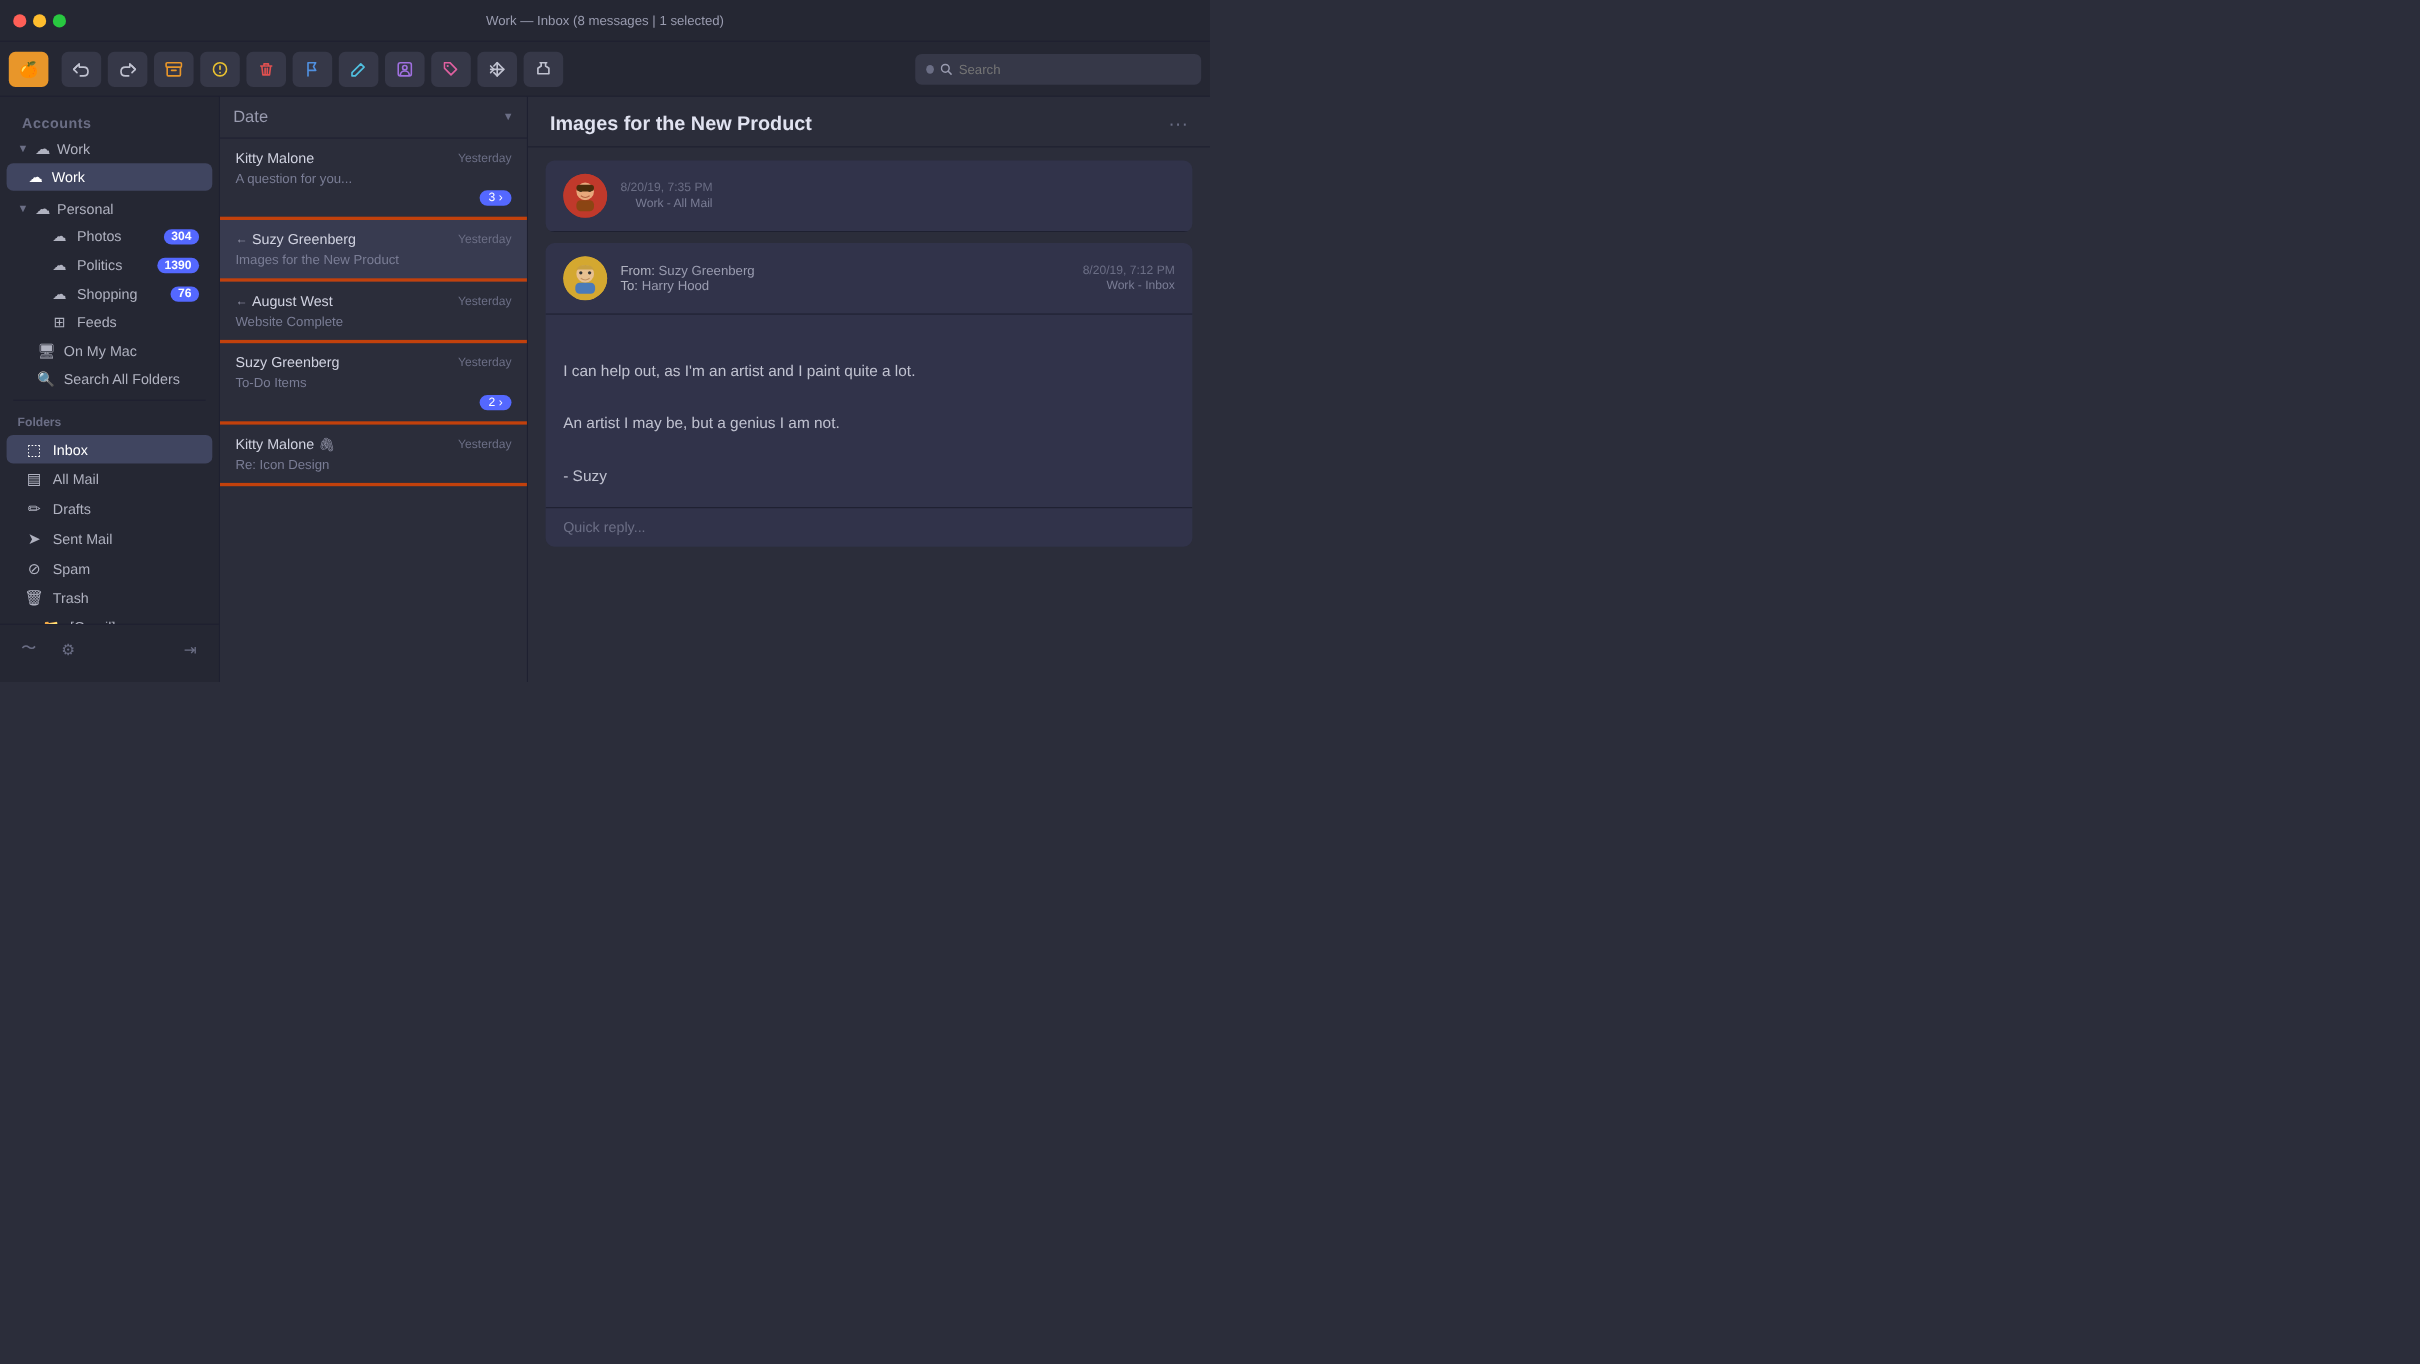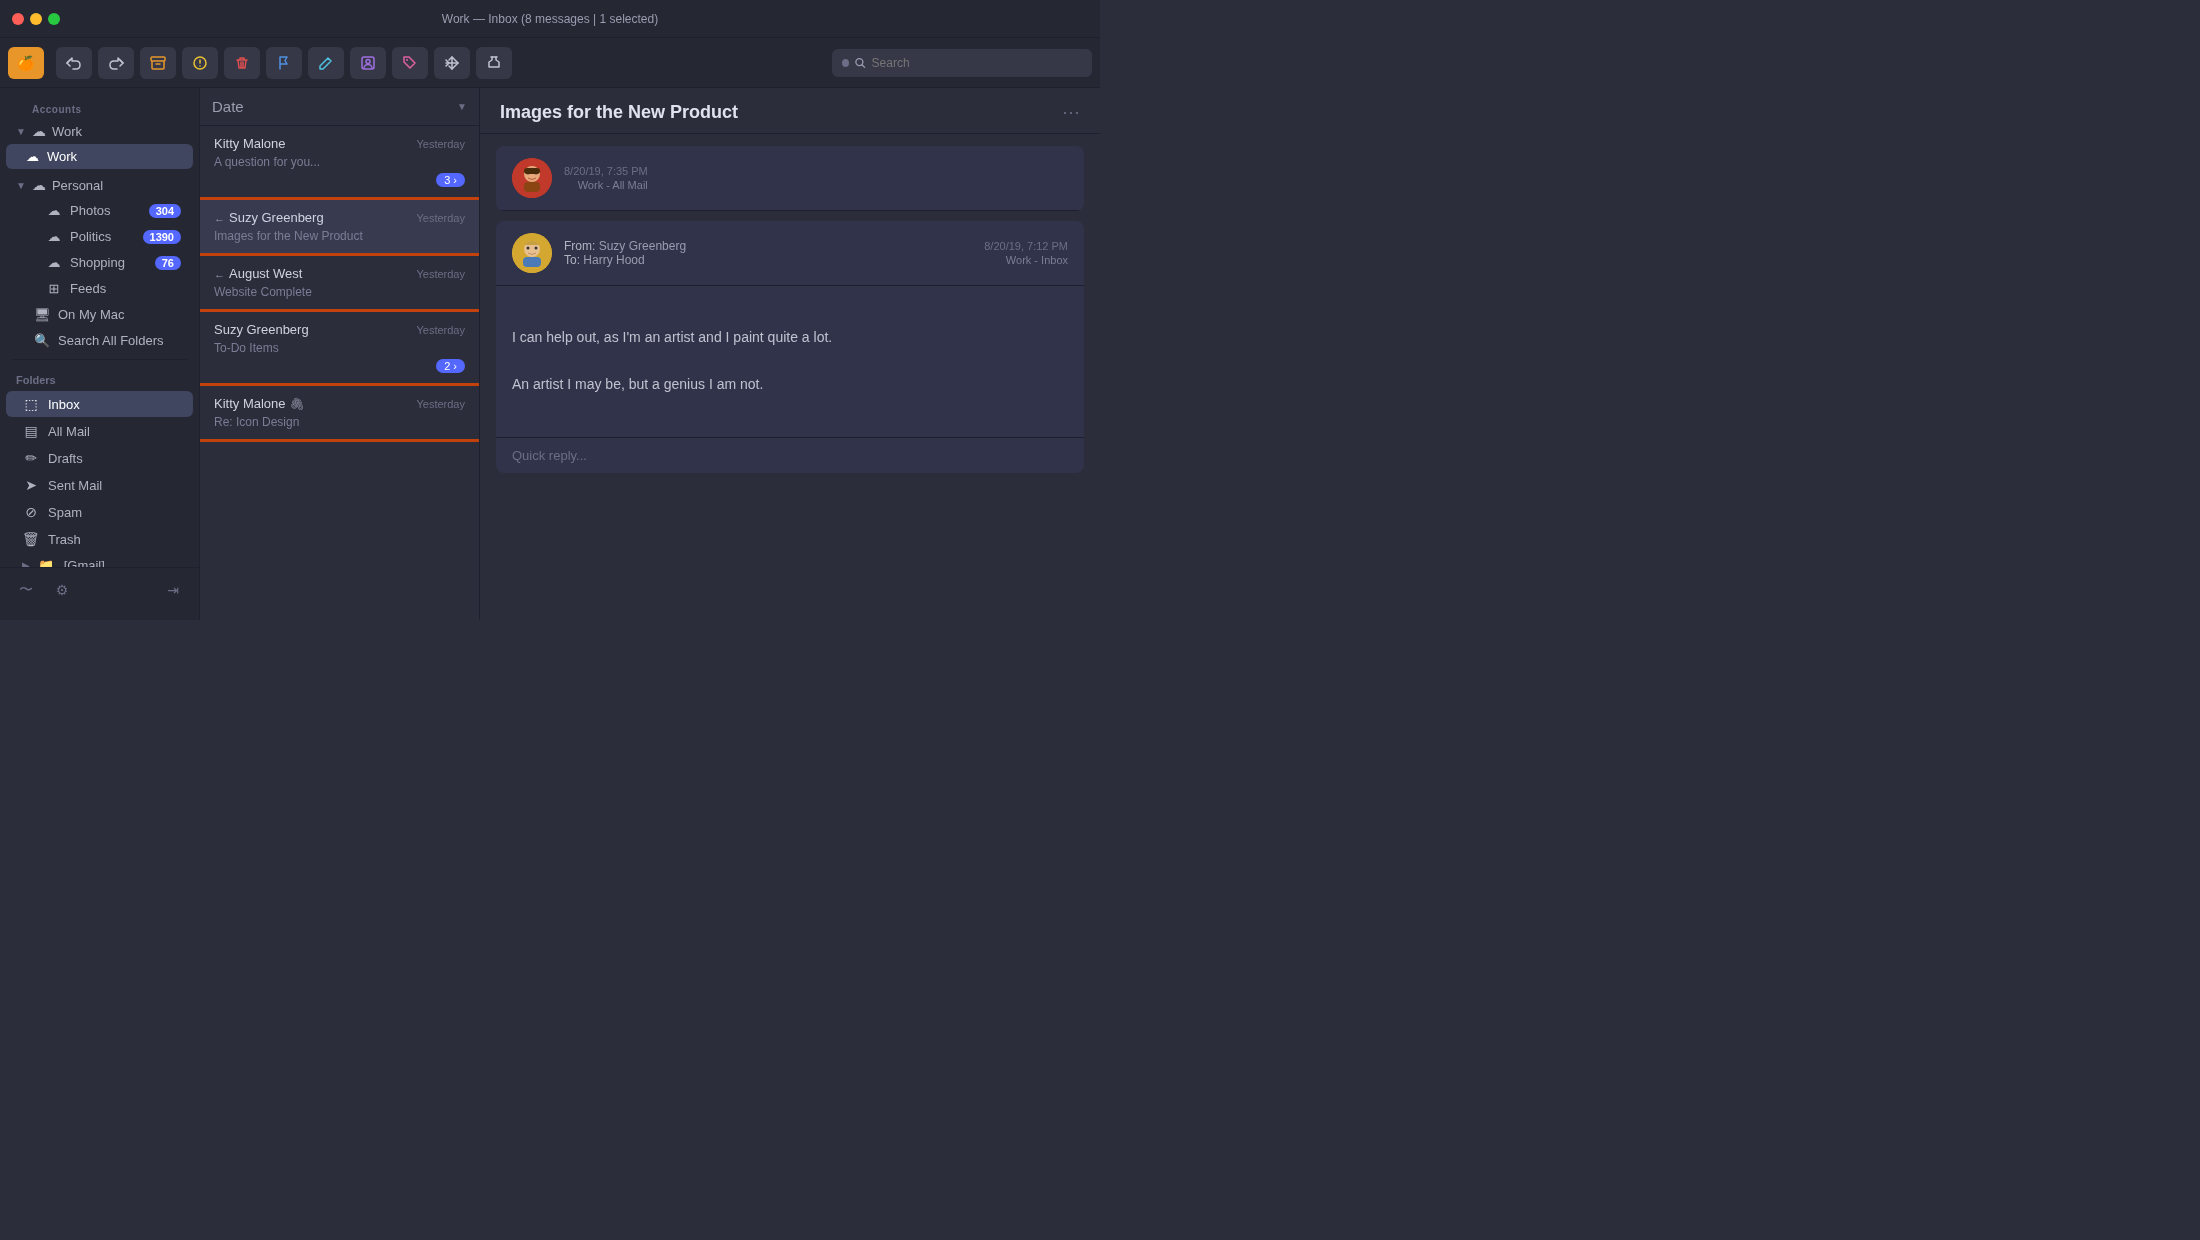--- a/index.html
+++ b/index.html
@@ -116,23 +116,23 @@
     
     .sidebar {
       width: 200px;
       background: #252733;
       border-right: 1px solid #1e2030;
       overflow-y: auto;
       padding: 8px 0;
       flex-shrink: 0;
     }
     .sidebar-section-label {
-      font-size: 10px;
+      font-size: 13px;
       color: #6b6e85;
-      padding: 8px 32px 4px;
+      padding: 8px 20px 4px;
       font-weight: 600;
       letter-spacing: 0.5px;
     }
     .sidebar-account {
       display: flex;
       align-items: center;
       gap: 6px;
       padding: 4px 16px;
       cursor: pointer;
       color: #b0b2c0;
@@ -703,20 +703,21 @@
             <div class="email-meta-date">8/20/19, 7:12 PM</div>
             <div class="email-meta-folder">Work - Inbox</div>
           </div>
         </div>
         <div class="email-msg-body">
           <br>
           <p>I can help out, as I'm an artist and I paint quite a lot.</p>
           <br>
           <p>An artist I may be, but a genius I am not.</p>
           <br>
+          <p>- Suzy</p>
         </div>
         <div class="quick-reply">Quick reply...</div>
       </div>
 
     </div>
   </div>
 
 </div>
 
 </body></html>

